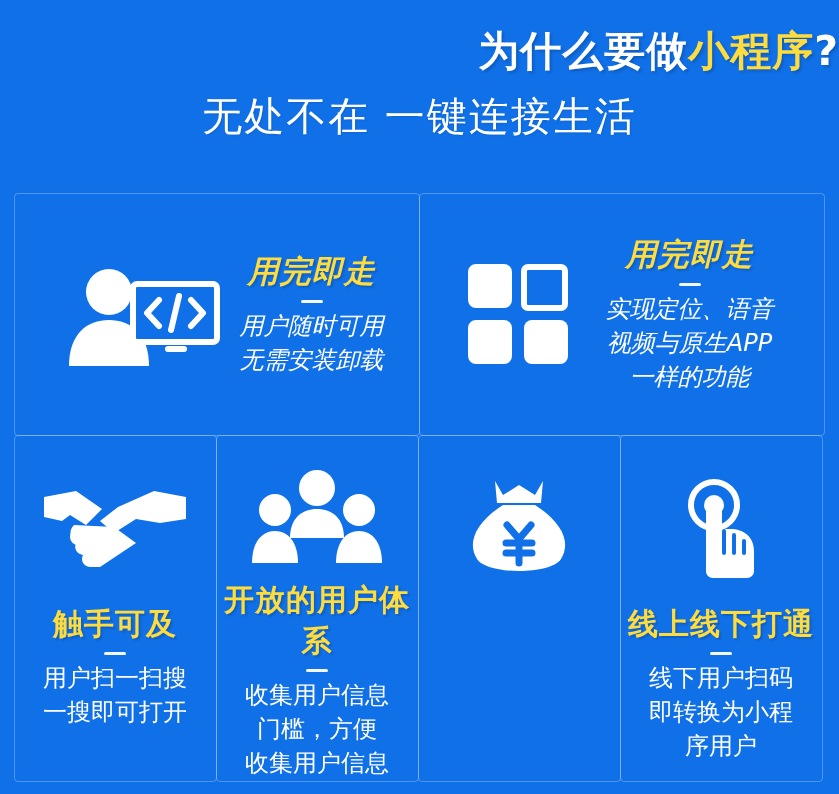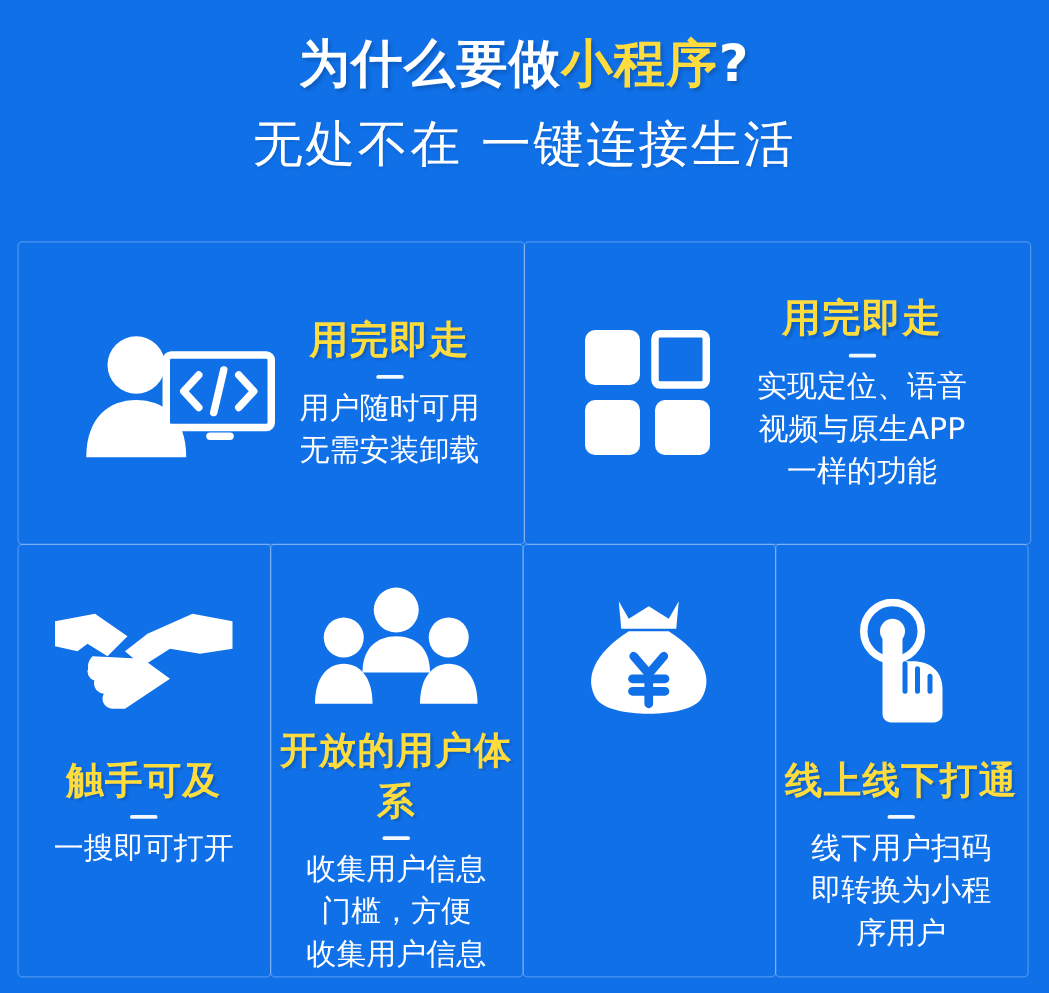--- a/index.html
+++ b/index.html
@@ -9,21 +9,21 @@
     font-family:"DejaVu Sans","Liberation Sans",sans-serif;
     overflow:hidden;
     position:relative;
   }
   .poster { width:839px; height:794px; position:relative; background:#1070E8; }
 
   
   .header { padding-top:26px; text-align:center; }
   .title {
     font-size:41px; font-weight:bold; color:#ffffff; letter-spacing:1px;
-    line-height:1.25; text-shadow:2px 2px 3px rgba(0,0,0,.18);
+    line-height:1.25; text-shadow:2px 2px 3px rgba(0,0,0,.18);text-align:right;
   }
   .title .hl { color:#FFDC3E; }
   .subtitle {
     margin-top:14px; font-size:40px; color:#ffffff; font-weight:400;
     letter-spacing:2px; line-height:1.25;
     text-shadow:1px 1px 2px rgba(0,0,0,.10);
     text-align:center;
   }
 
   
@@ -39,21 +39,21 @@
     border-radius:4px;
     margin:-0.5px;
   }
   .cell.wide { width:50%; display:flex; align-items:center; }
   .cell.quarter { width:25%; display:flex; flex-direction:column;
                   align-items:center; }
 
   
   .icon-box { flex:0 0 auto; display:flex; align-items:center; justify-content:center; }
   .top-icon { width:170px; margin-left:42px; }
-  .top-text { flex:1; text-align:center; padding-right:22px; }
+  .top-text { flex:1; text-align:center; padding-right:22px;font-style:italic; }
 
   .card-head {
     color:#FFDC3E; font-weight:bold; letter-spacing:1px;
     text-shadow:2px 2px 2px rgba(0,0,0,.16);
   }
   .top-text .card-head { font-size:31px; }
   .rule { width:22px; height:3px; background:#ffffff; border-radius:2px;
           margin:7px auto 6px; opacity:.95; }
   .card-body { color:#ffffff; line-height:1.42; }
   .top-text .card-body { font-size:24px; }
@@ -136,20 +136,21 @@
             <path d="M34 44 C28 50 30 58 37 60 C33 66 36 73 43 74 C40 80 44 86 51 86 L60 86 L96 62 L74 46 Z" fill="#fff"></path>
             <circle cx="38" cy="56" r="8" fill="#fff"></circle>
             <circle cx="46" cy="66" r="8" fill="#fff"></circle>
             <circle cx="56" cy="75" r="8" fill="#fff"></circle>
           </svg>
         </div>
         <div class="bot-text">
           <div class="card-head">触手可及</div>
           <div class="rule"></div>
           <div class="card-body">
+            <div>用户扫一扫搜</div>
             <div>一搜即可打开</div>
           </div>
         </div>
       </div>
 
       <div class="cell quarter">
         <div class="bot-icon">
           <svg width="134" height="98" viewBox="0 0 134 98">
             <circle cx="67" cy="20" r="18" fill="#fff"></circle>
             <path d="M40 70 C40 50 52 41 67 41 C82 41 94 50 94 70 Z" fill="#fff"></path>

